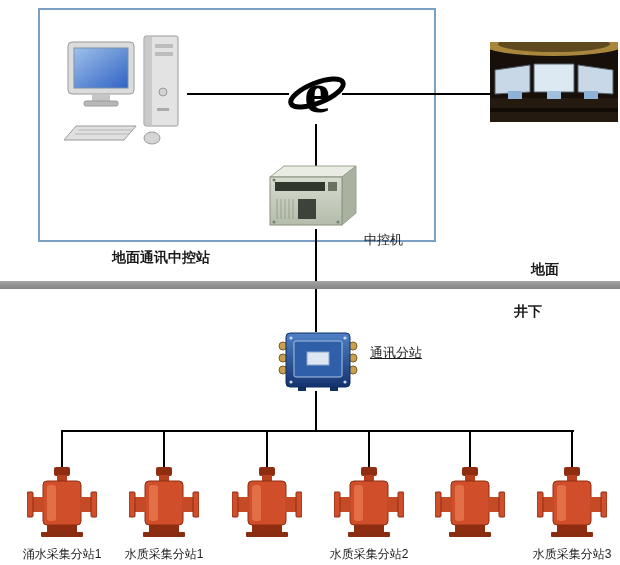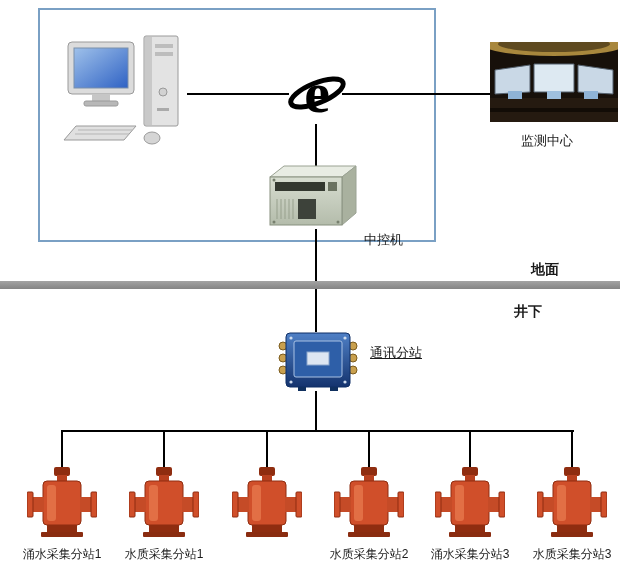--- a/index.html
+++ b/index.html
@@ -89,21 +89,20 @@
       <polygon points="5,28 40,23 40,50 5,52" fill="#c9d8e6" stroke="#55616e"></polygon>
       <polygon points="44,22 84,22 84,50 44,50" fill="#dde9f2" stroke="#55616e"></polygon>
       <polygon points="88,23 123,28 123,52 88,50" fill="#c9d8e6" stroke="#55616e"></polygon>
       <rect y="56" width="128" height="24" fill="#251a10"></rect>
       <rect x="18" y="49" width="14" height="8" fill="#8fb3d6"></rect>
       <rect x="57" y="49" width="14" height="8" fill="#9fc0de"></rect>
       <rect x="94" y="49" width="14" height="8" fill="#8fb3d6"></rect>
       <rect y="66" width="128" height="4" fill="#120c06"></rect>
     </svg>
   </div>
-  <div class="lbl center" style="left:502px; top:132px; width:90px;">监测中心</div>
 
   <div class="server-img">
     <svg width="96" height="68" viewBox="0 0 96 68">
       <defs>
         <linearGradient id="srv" x1="0" y1="0" x2="0" y2="1">
           <stop offset="0" stop-color="#d7ddd0"></stop>
             <stop offset="1" stop-color="#b4bcab"></stop>
         </linearGradient>
       </defs>
       <polygon points="6,14 20,3 92,3 78,14" fill="#e8ece3" stroke="#9aa293"></polygon>
@@ -117,20 +116,21 @@
       <line x1="21" y1="36" x2="21" y2="56" stroke="#97a08d"></line>
       <line x1="25" y1="36" x2="25" y2="56" stroke="#97a08d"></line>
       <line x1="29" y1="36" x2="29" y2="56" stroke="#97a08d"></line>
       <circle cx="10" cy="17" r="1.5" fill="#777f6e"></circle>
       <circle cx="74" cy="59" r="1.5" fill="#777f6e"></circle>
       <circle cx="10" cy="59" r="1.5" fill="#777f6e"></circle>
     </svg>
   </div>
   <div class="lbl" style="left:364px; top:191px;margin-top:40px;">中控机</div>
 
+  <div class="lbl bold" style="left:112px; top:249px;">地面通讯中控站</div>
 
   <div class="divider"></div>
   <div class="lbl bold" style="left:531px; top:261px;">地面</div>
   <div class="lbl bold" style="left:514px; top:303px;text-align:right;">井下</div>
 
   <div class="junction-img">
     <svg width="80" height="62" viewBox="0 0 80 62">
       <defs>
         <linearGradient id="jb" x1="0" y1="0" x2="0" y2="1">
           <stop offset="0" stop-color="#4f80c6"></stop>
@@ -237,16 +237,15 @@
       <rect x="53" y="31" width="13" height="15" fill="#c54b27"></rect>
       <rect x="64" y="26" width="6" height="25" rx="1" fill="var(--device_orange)" stroke="var(--device_orange_dark)"></rect>
       <rect x="20" y="59" width="30" height="7" fill="var(--device_orange_dark)"></rect>
       <rect x="14" y="66" width="42" height="5" rx="1" fill="#8a2c10"></rect>
     </svg>
   </div>
 
   <div class="device-label" style="left:10px;">涌水采集分站1</div>
   <div class="device-label" style="left:112px;">水质采集分站1</div>
   <div class="device-label" style="left:317px;">水质采集分站2</div>
-  <div class="device-label" style="left:418px;">涌水采集分站3</div>
   <div class="device-label" style="left:520px;">水质采集分站3</div>
 
 </div>
 
 </body></html>

